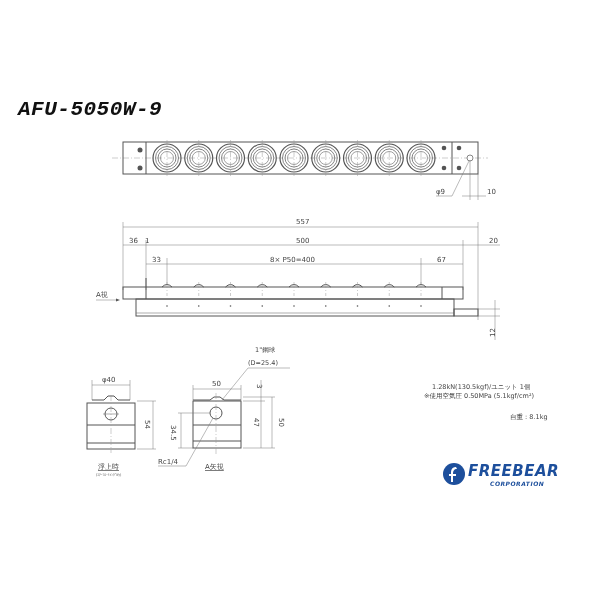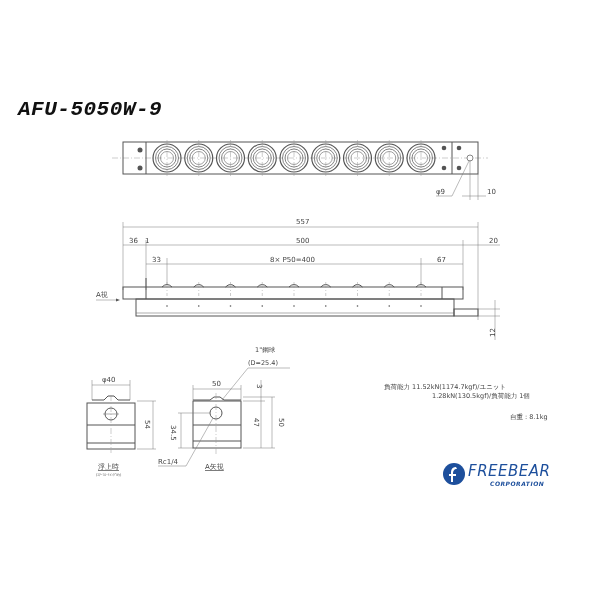--- a/index.html
+++ b/index.html
@@ -8,21 +8,21 @@
   svg { position:absolute; left:0; top:0; }
   .ln { stroke:#555; stroke-width:1; fill:none; }
   .lt { stroke:#777; stroke-width:0.6; fill:none; }
   .cl { stroke:#999; stroke-width:0.5; fill:none; stroke-dasharray:6 2 1 2; }
   .dim { stroke:#777; stroke-width:0.5; fill:none; }
   .txt { font-family:"DejaVu Sans", sans-serif; font-size:7px; fill:#444; }
   .txts { font-family:"DejaVu Sans", sans-serif; font-size:6.5px; fill:#444; }
   #specs { position:absolute; left:384px; top:383px; font-size:6.5px; color:#444; line-height:9px; font-family:"DejaVu Sans", sans-serif; }
   #specs div { white-space:nowrap; }
   #logo { position:absolute; left:442px; top:460px; width:130px; height:32px; }
-  #logo-text { position:absolute; left:26px; top:2px; font-family:"DejaVu Sans", sans-serif; font-weight:normal; font-style:italic; font-size:15px; color:#1d4f9c; letter-spacing:0.5px; }
+  #logo-text { position:absolute; left:26px; top:2px; font-family:"DejaVu Sans", sans-serif; font-weight:bold; font-style:italic; font-size:15px; color:#1d4f9c; letter-spacing:0.5px; }
   #logo-sub { position:absolute; left:48px; top:20px; font-family:"DejaVu Sans", sans-serif; font-weight:bold; font-style:italic; font-size:6px; color:#1d4f9c; letter-spacing:0.5px; }
 </style>
 </head>
 <body>
 
 <div id="title">AFU-5050W-9</div>
 
 <svg width="600" height="600" viewBox="0 0 600 600">
 
   <g>
@@ -218,22 +218,22 @@
     <text class="txt" x="275" y="426" transform="rotate(90 281 424)">50</text>
 
     <line class="dim" x1="213" y1="418" x2="186" y2="466"></line>
     <line class="dim" x1="158" y1="466" x2="186" y2="466"></line>
     <text class="txt" x="158" y="464">Rc1/4</text>
     <text class="txt" x="205" y="469" style="text-decoration:underline">A矢視</text>
   </g>
 </svg>
 
 <div id="specs">
-  <div><span>負荷能力</span> <span>11.52kN(1174.7kgf)/ユニット</span></div>
-  <div style="padding-left:48px">1.28kN(130.5kgf)/負荷能力 1個</div>
+  <div style="padding-left:48px">1.28kN(130.5kgf)/ユニット 1個</div>
+  <div style="padding-left:40px">※使用空気圧 0.50MPa (5.1kgf/cm²)</div>
   <div style="padding-left:126px;margin-top:12px">自重 : 8.1kg</div>
 </div>
 
 <div id="logo">
   <svg width="24" height="24" viewBox="0 0 24 24" style="left:0;top:2px">
     <circle cx="12" cy="12" r="11" fill="#1d4f9c"></circle>
     <path d="M14 5 C9 5 9 9 9 12 L7 12 L7 14 L9 14 L9 20 L11 20 L11 14 L14 14 L14 12 L11 12 C11 9 12 7 15 7 Z" fill="#fff"></path>
   </svg>
   <div id="logo-text">FREEBEAR</div>
   <div id="logo-sub">CORPORATION</div>

